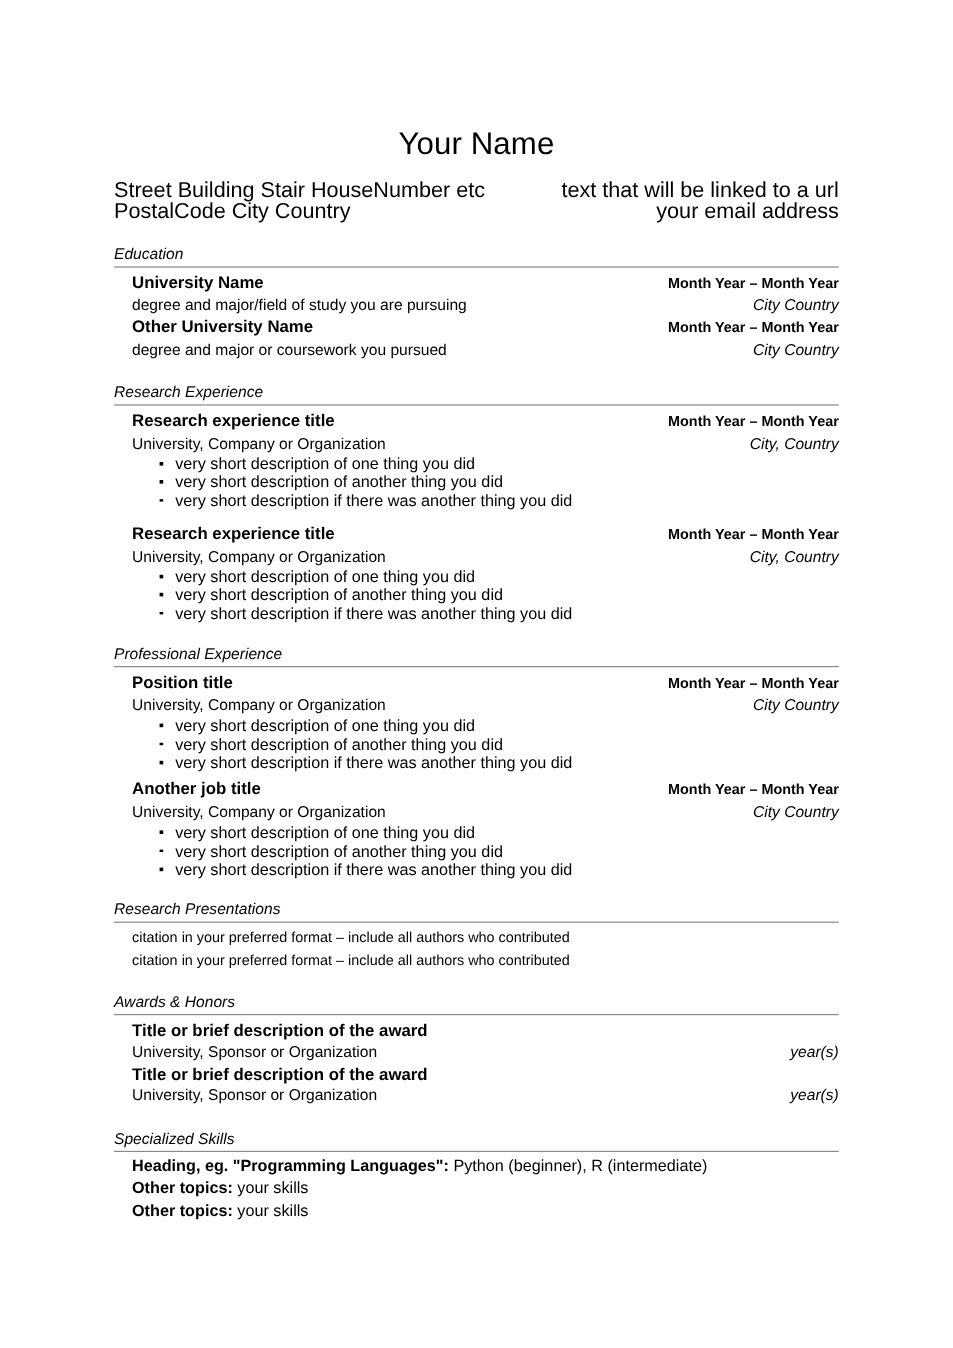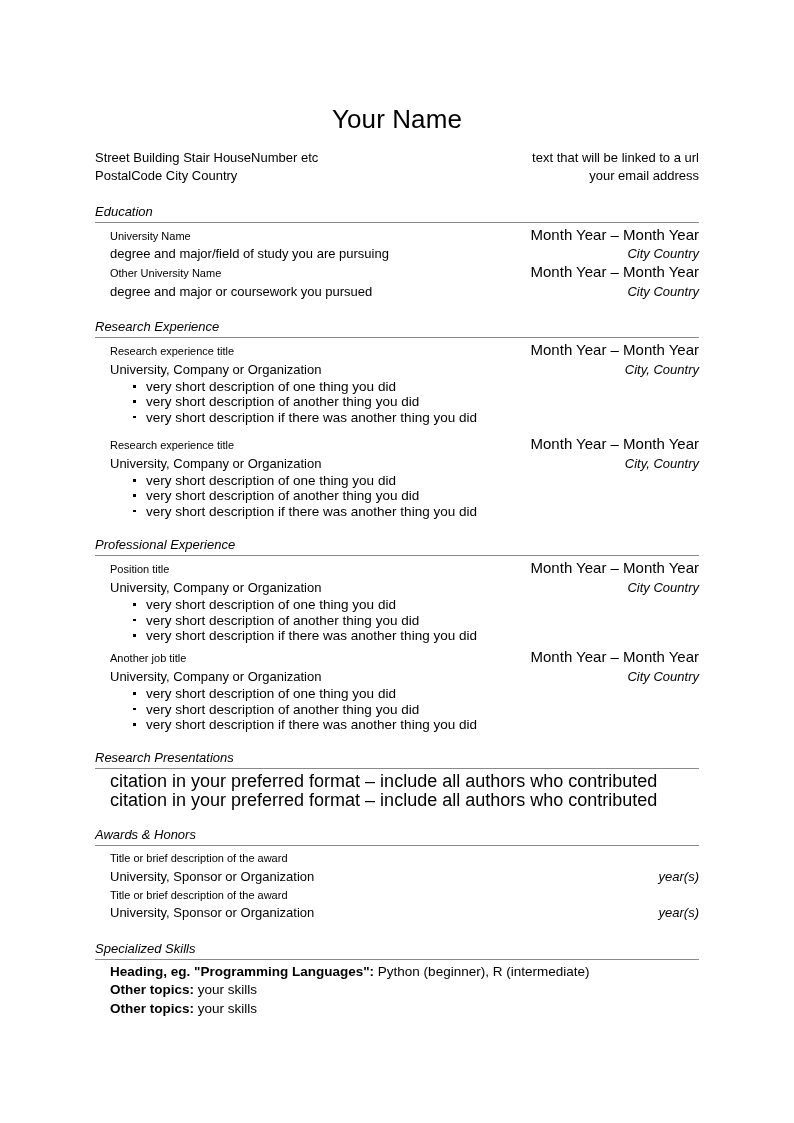--- a/index.html
+++ b/index.html
@@ -36,21 +36,21 @@
     font-size: 26px;
     font-weight: 300;
     letter-spacing: 0.1px;
     line-height: 32px;
     margin: 0 0 14px 0;
   }
   .header-info {
     display: flex;
     justify-content: space-between;
     align-items: flex-start;
-    font-size: 13px;
+    font-size: 18px;
     line-height: 18.3px;
   }
   .header-left { text-align: left; }
   .header-right { text-align: right; }
   .header-line { white-space: pre; }
 
   
   .section { margin-top: 18px; }
   .section-heading {
     font-size: 13px;
@@ -70,27 +70,27 @@
 
   
   .entry { margin: 0; }
   .entry-row {
     display: flex;
     justify-content: space-between;
     align-items: baseline;
     line-height: 18.4px;
   }
   .entry-title {
-    font-size: 11px;
-    font-weight: normal;
+    font-size: 14px;
+    font-weight: bold;
     text-align: center;
   }
   .entry-date {
-    font-size: 15px;
-    font-weight: 400;
+    font-size: 12px;
+    font-weight: 700;
     white-space: pre;
     text-align: right;
   }
   .entry-org {
     font-size: 13px;
   }
   .entry-loc {
     font-size: 13px;
     font-style: italic;
     white-space: pre;
@@ -114,21 +114,21 @@
     top: 6px;
     width: 2.6px;
     height: 2.6px;
     background: #000000;
   }
   .entry-spacer { height: 10px; }
   .entry-spacer-sm { height: 5px; }
 
   
   .text-line {
-    font-size: 18px;
+    font-size: 12px;
     line-height: 18.4px;
   }
 
   
   .skill-line {
     font-size: 13.5px;
     line-height: 18.4px;
   }
   .skill-label { font-weight: bold; }
   .skill-value { font-weight: 400; }

